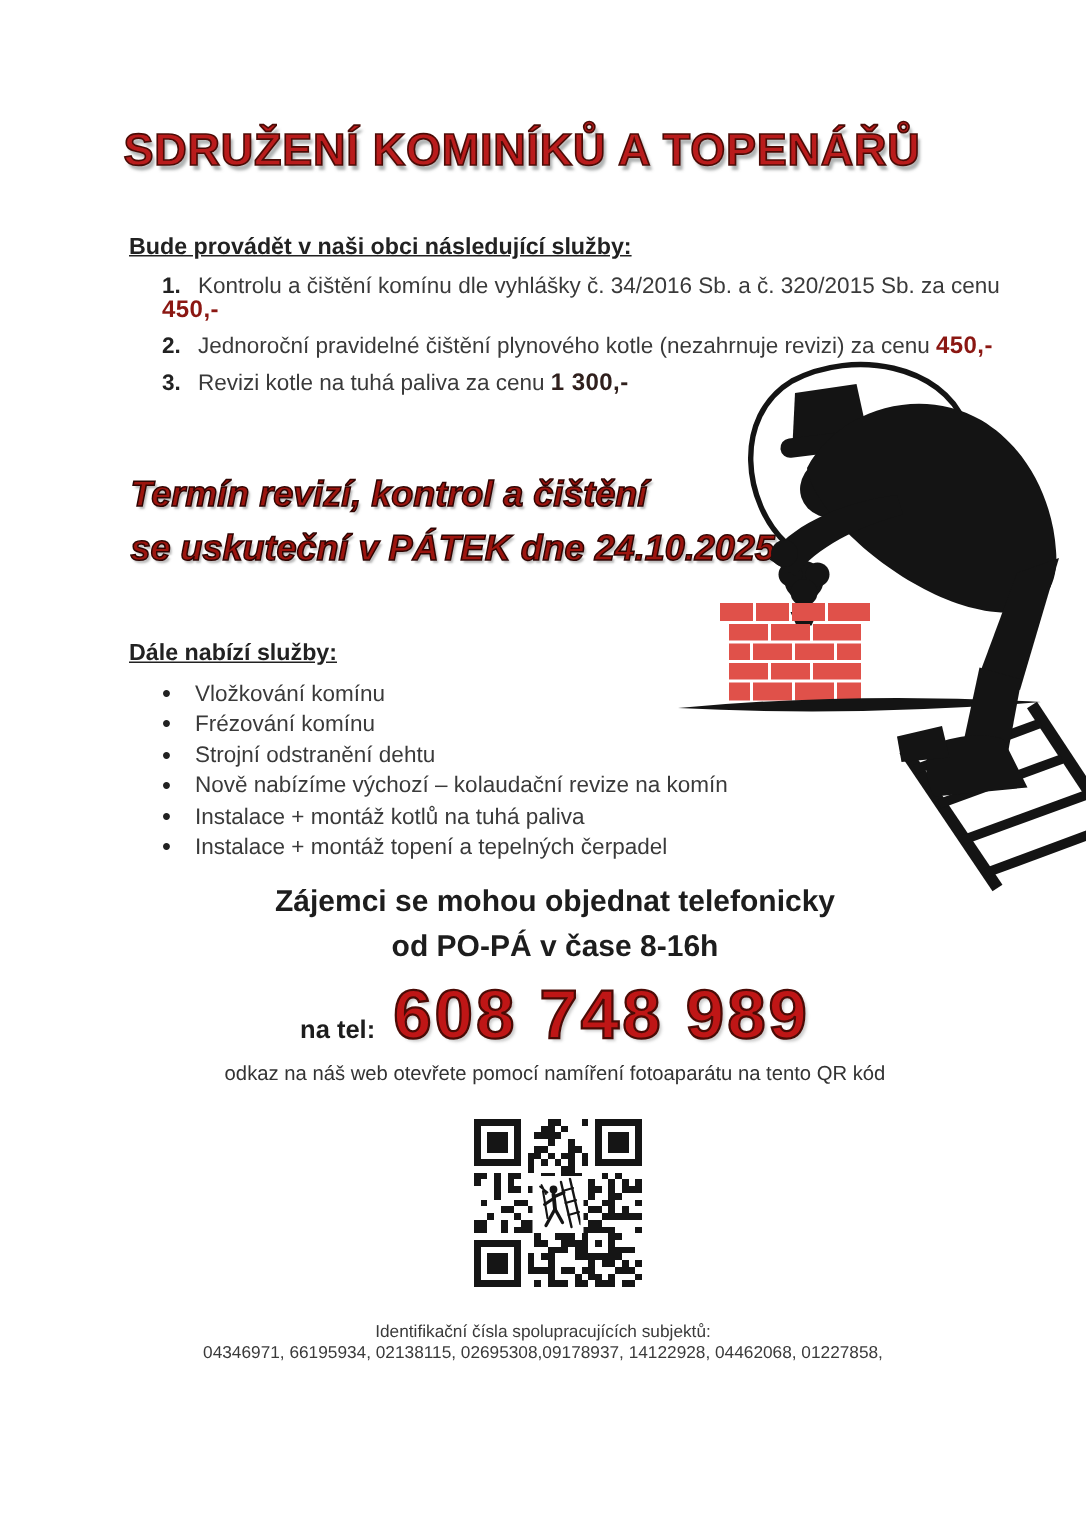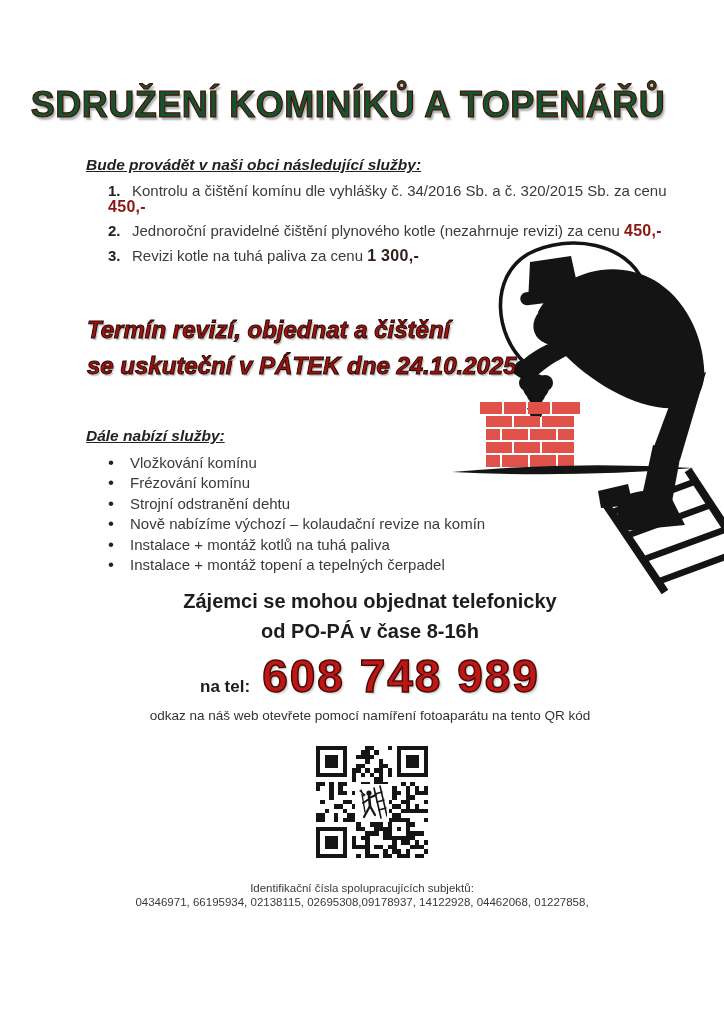--- a/index.html
+++ b/index.html
@@ -2,26 +2,26 @@
 <html><head>
 <meta charset="utf-8">
 <style>
   html,body{margin:0;padding:0;}
   body{
     width:724px;height:1024px;background:#ffffff;position:relative;overflow:hidden;
     font-family:"Liberation Sans",sans-serif;color:#333;
   }
   .title{
     position:absolute;top:84px;left:0;width:696px;text-align:center;
-    font-size:36px;font-weight:bold;letter-spacing:.5px;margin:0;
-    color:#14532d;-webkit-text-stroke:1.1px #4a0b06;
+    font-size:30px;font-weight:bold;letter-spacing:.5px;margin:0;
+    color:#b91c1c;-webkit-text-stroke:1.1px #4a0b06;
     text-shadow:2px 3px 2px rgba(110,115,115,.55);
   }
   .section-heading{
-    font-size:15.5px;font-weight:bold;text-decoration:underline;color:#222;font-style:italic;
+    font-size:15.5px;font-weight:bold;text-decoration:underline;color:#222;
   }
   .intro{position:absolute;left:86px;top:156px;width:600px;}
   .intro ol{list-style:none;margin:9px 0 0 0;padding:0 0 0 22px;}
   .intro li{margin-bottom:9px;font-size:15px;line-height:15.5px;color:#3a3a3a;}
   .num{display:inline-block;width:24px;font-weight:bold;color:#222;}
   .price{font-weight:bold;font-size:16px;color:#8b1712;letter-spacing:.3px;}
   .price.dark{color:#30201d;}
   .date-notice{
     position:absolute;left:87px;top:312px;
     font-size:24px;font-weight:bold;font-style:italic;line-height:36px;
@@ -74,21 +74,21 @@
       <li>
         <span class="num">2.</span><span>Jednoroční pravidelné čištění plynového kotle (nezahrnuje revizi) za cenu </span><span class="price">450,-</span>
       </li>
       <li>
         <span class="num">3.</span><span>Revizi kotle na tuhá paliva za cenu </span><span class="price dark">1 300,-</span>
       </li>
     </ol>
   </section>
 
   <div class="date-notice">
-    <div>Termín revizí, objednat a čištění</div>
+    <div>Termín revizí, kontrol a čištění</div>
     <div>se uskuteční v PÁTEK dne 24.10.2025</div>
   </div>
 
   <div class="illustration">
     <svg width="284" height="350" viewBox="0 0 284 350" xmlns="http://www.w3.org/2000/svg">
       <g>
         <path d="M84,122 C56,96 48,38 88,14 C130,-8 188,4 203,42 C209,58 217,69 231,79" fill="none" stroke="#141414" stroke-width="3.6" stroke-linecap="round"></path>
         <path d="M84,124 L94,140" stroke="#141414" stroke-width="6" stroke-linecap="round"></path>
         <g fill="#141414">
           <circle cx="96" cy="147" r="13"></circle>

